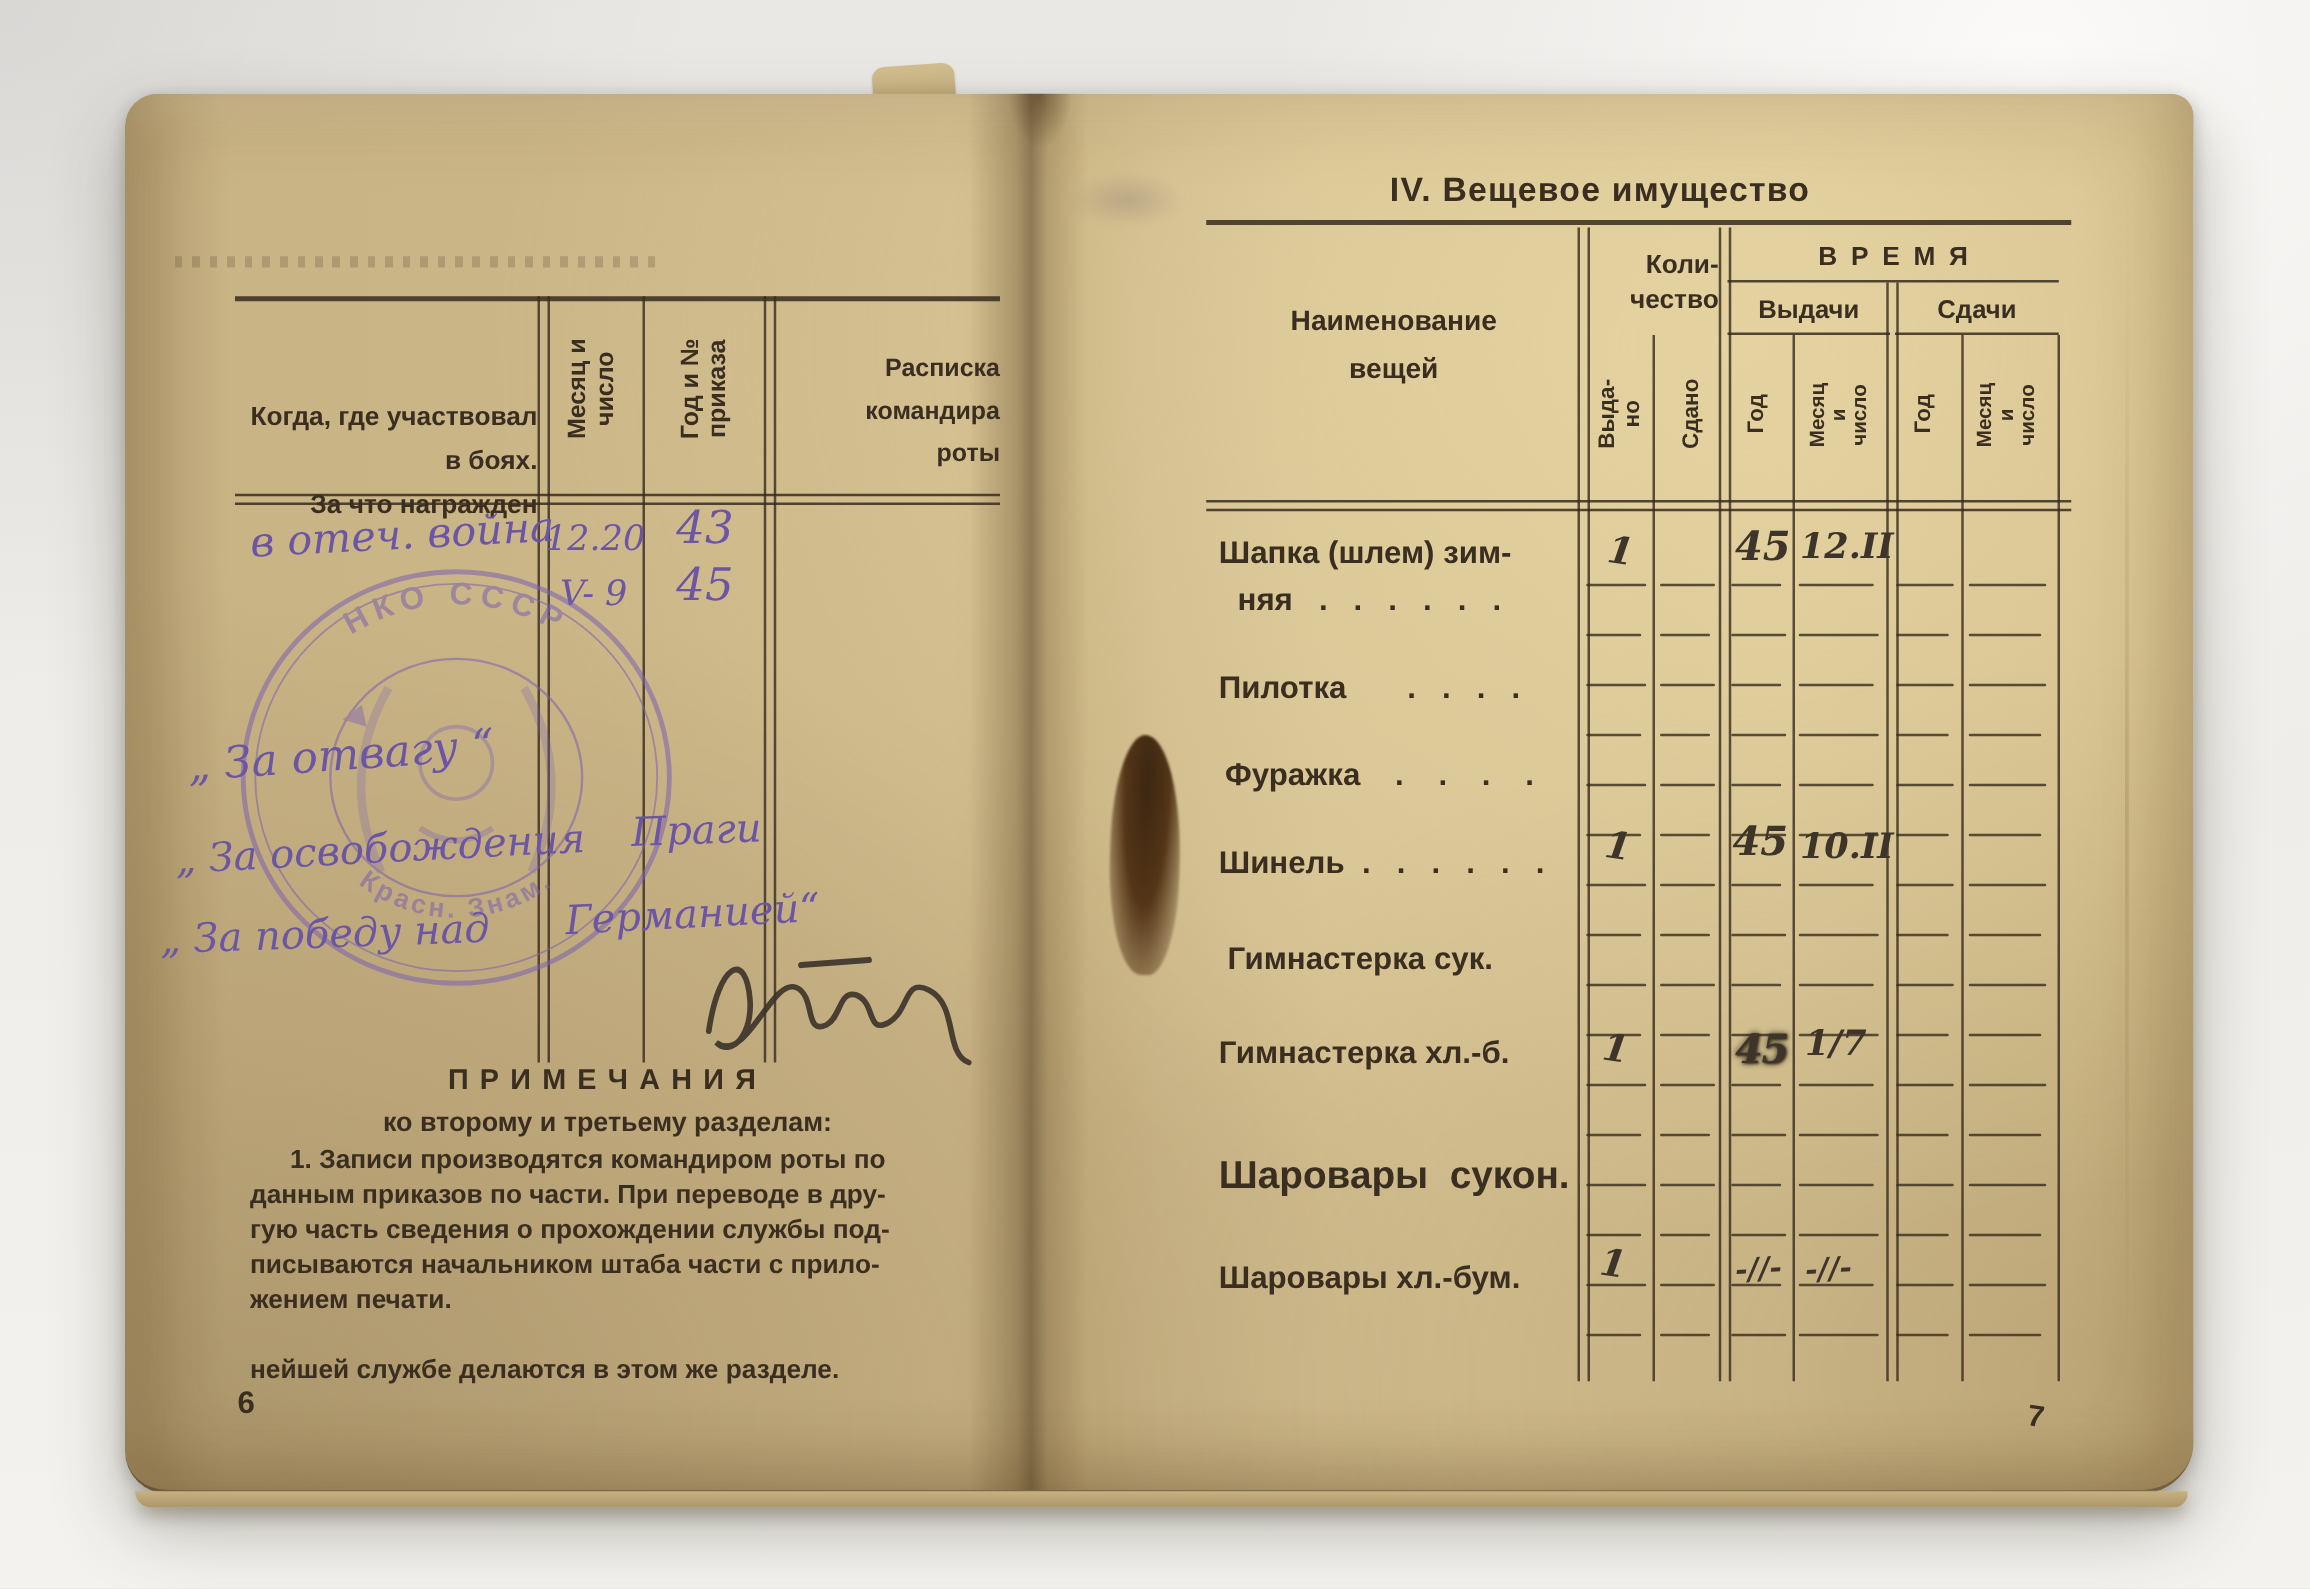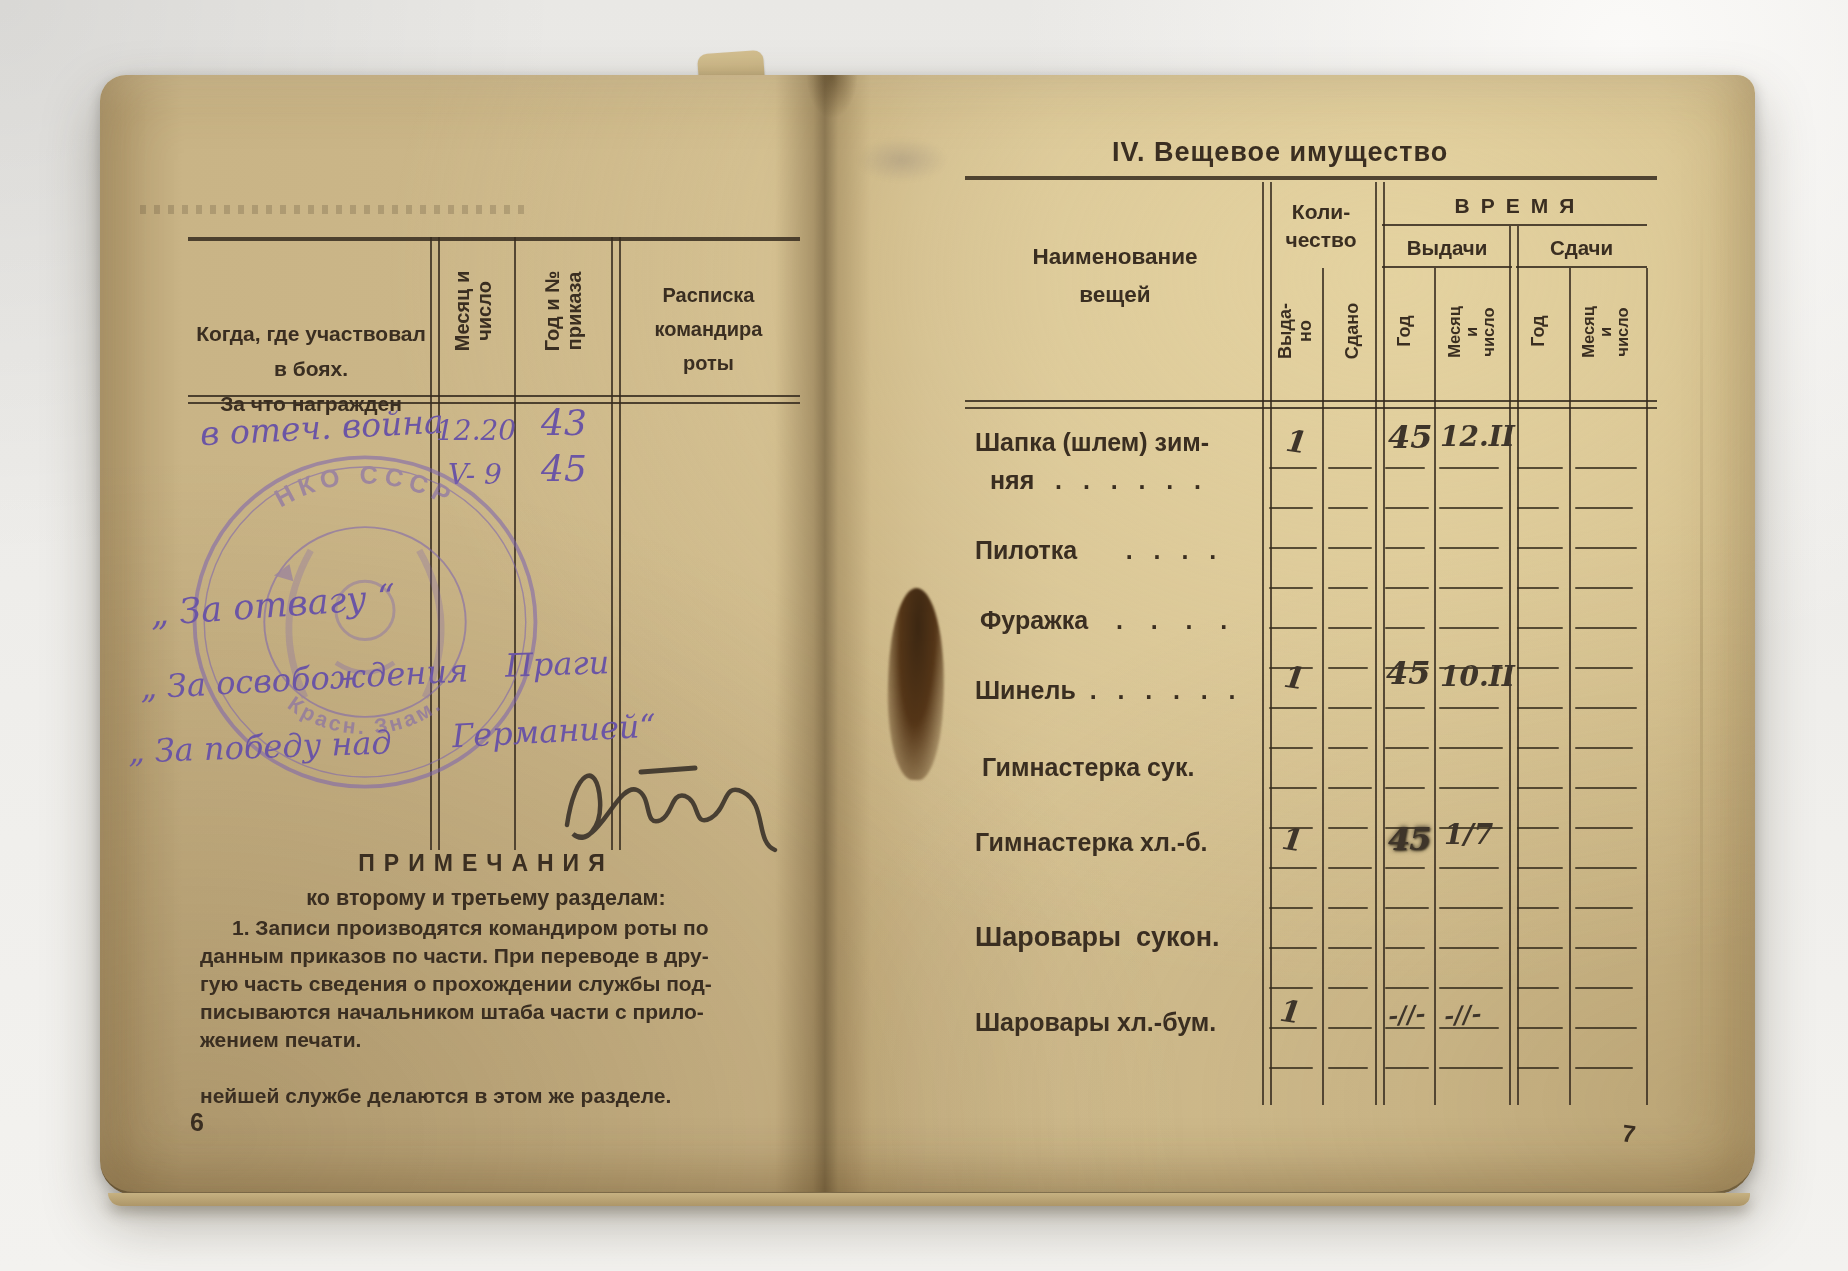--- a/index.html
+++ b/index.html
@@ -22,21 +22,21 @@
   .underpage{position:absolute;left:108px;top:1193px;width:1642px;height:13px;background:linear-gradient(180deg,#c6b181,#ad9668);border-radius:0 0 30px 36px;box-shadow:0 6px 14px rgba(70,60,40,.35);}
   .tab{position:absolute;left:698px;top:52px;width:66px;height:32px;background:linear-gradient(180deg,#d3bf90,#c3ad7c);border-radius:10px 10px 0 0;transform:rotate(-4deg);box-shadow:0 1px 2px rgba(0,0,0,.2);}
   .fold{position:absolute;left:775px;top:75px;width:96px;height:1117px;
     background:linear-gradient(90deg,rgba(80,58,28,0) 0%,rgba(80,58,28,.30) 40%,rgba(60,42,18,.45) 52%,rgba(90,66,32,.22) 66%,rgba(90,66,32,0) 100%);}
   .notch{position:absolute;left:806px;top:75px;width:52px;height:44px;background:radial-gradient(ellipse at 50% 0%,rgba(75,55,25,.55),rgba(75,55,25,0) 70%);}
   .crease{position:absolute;left:1700px;top:210px;width:3px;height:880px;background:linear-gradient(180deg,rgba(120,95,55,0),rgba(120,95,55,.22),rgba(120,95,55,0));}
 
   .t{position:absolute;color:#3a2e21;}
   .b{font-weight:bold;}
   .ctr{text-align:center;}
-  .ml{white-space:pre-line;}
+  .ml{white-space:pre-line;text-align:right;}
   .pre{white-space:pre;}
   .rot{transform:rotate(-90deg);display:flex;align-items:center;justify-content:center;text-align:center;}
 
   .rule{position:absolute;background:#362b1e;opacity:.85;}
   .vl{position:absolute;opacity:.8;}
   .vl.s{width:2px;background:#362b1e;}
   .vl.d{width:6px;border-left:2px solid #362b1e;border-right:2px solid #362b1e;}
   .dash{position:absolute;height:2px;background:#39301f;opacity:.82;border-radius:1px;}
 
   .hw{font-family:"DejaVu Serif",serif;font-style:italic;color:var(--handwriting-purple);}
@@ -172,21 +172,21 @@
 и
 число</div>
 
   <div class="t b pre" style="left:975px;top:428px;font-size:25px;">Шапка (шлем) зим-</div>
   <div class="t b pre" style="left:990px;top:466px;font-size:25px;">няя   .   .   .   .   .   .</div>
   <div class="t b pre" style="left:975px;top:536px;font-size:25px;">Пилотка       .   .   .   .</div>
   <div class="t b pre" style="left:980px;top:606px;font-size:25px;">Фуражка    .    .    .    .</div>
   <div class="t b pre" style="left:975px;top:676px;font-size:25px;">Шинель  .   .   .   .   .   .</div>
   <div class="t b pre" style="left:982px;top:753px;font-size:25px;">Гимнастерка сук.</div>
   <div class="t b pre" style="left:975px;top:828px;font-size:25px;">Гимнастерка хл.-б.</div>
-  <div class="t b pre" style="left:975px;top:922px;font-size:27px;">Шаровары  сукон.</div>
+  <div class="t b pre" style="left:975px;top:922px;font-size:31px;">Шаровары  сукон.</div>
   <div class="t b pre" style="left:975px;top:1008px;font-size:25px;">Шаровары хл.-бум.</div>
 
   <div id="dashes">
       <div class="dash" style="left: 1269px; top: 467px; width: 48px;"></div>
       <div class="dash" style="left: 1328px; top: 467px; width: 44px;"></div>
       <div class="dash" style="left: 1385px; top: 467px; width: 40px;"></div>
       <div class="dash" style="left: 1439px; top: 467px; width: 60px;"></div>
       <div class="dash" style="left: 1517px; top: 467px; width: 46px;"></div>
       <div class="dash" style="left: 1575px; top: 467px; width: 62px;"></div>
       <div class="dash" style="left: 1269px; top: 507px; width: 44px;"></div>

